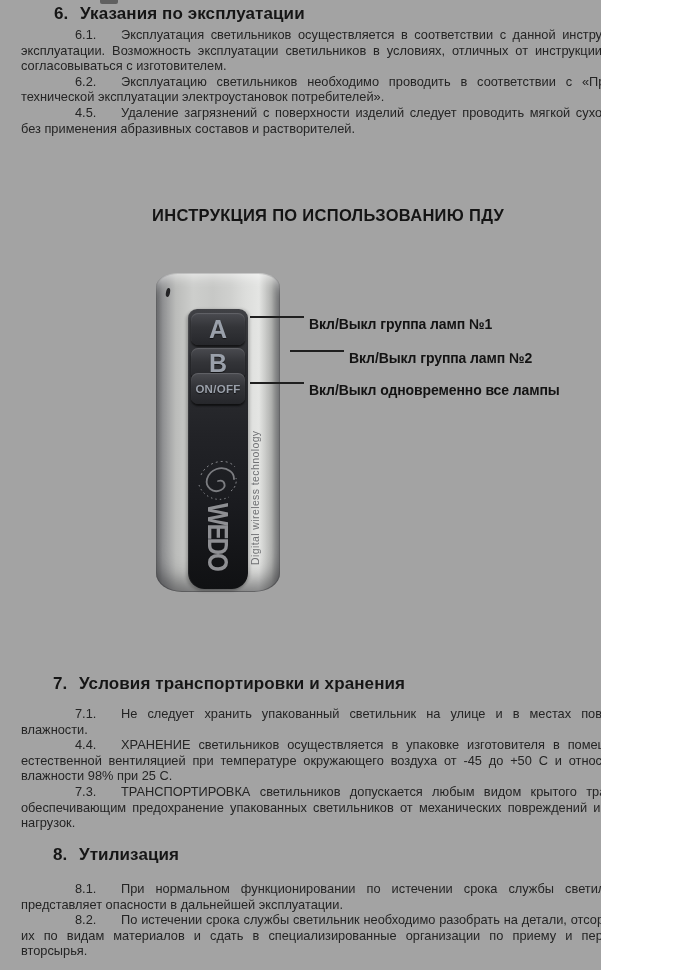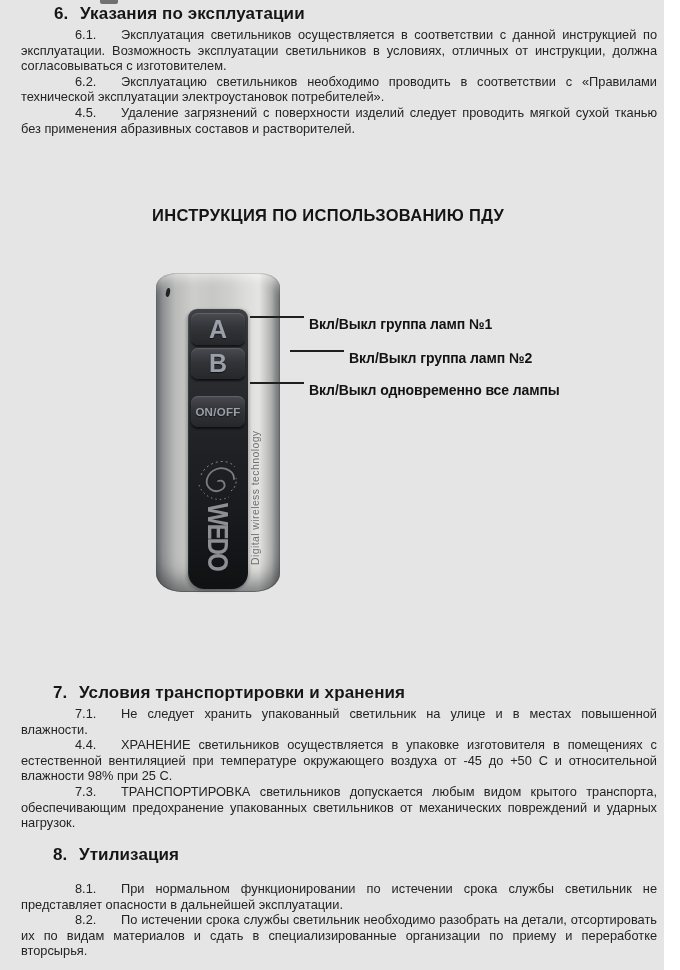--- a/index.html
+++ b/index.html
@@ -1,26 +1,26 @@
 <!DOCTYPE html>
 <html><head>
 <meta charset="utf-8">
 <style>
   html,body{margin:0;padding:0;background:#ffffff;}
   .page{
-    position:relative;width:664px;height:970px;background:#e5e5e5;overflow:hidden;
+    position:relative;width:601px;height:970px;background:#a3a3a3;overflow:hidden;
     font-family:"Liberation Sans","DejaVu Sans",sans-serif;color:#232323;
   }
   
   .artifact{position:absolute;left:100px;top:0;width:18px;height:4px;background:#4a4a4a;border-radius:0 0 2px 2px;opacity:.75;}
 
   
   .sec-head{position:absolute;font-weight:bold;font-size:17px;color:#161616;letter-spacing:.1px;white-space:nowrap;}
   #h6{left:54px;top:4px;}
-  #h7{left:53px;top:674px;margin-top:9px;}
+  #h7{left:53px;top:674px;}
   #h8{left:53px;top:845px;}
   .sec-num{display:inline-block;min-width:26px;}
 
   
   .sec-body{position:absolute;left:21px;width:636px;font-size:12.8px;line-height:15.6px;text-align:justify;color:#242424;}
   #b6{top:27px;}
   #b7{top:706px;}
   #b8{top:881px;}
   .para{margin:0;text-indent:54px;}
   .pnum{display:inline-block;width:46px;text-indent:0;}
@@ -45,21 +45,21 @@
     box-shadow:inset 1px 0 1px rgba(255,255,255,.08),2px 0 3px rgba(0,0,0,.18),-2px 2px 3px rgba(0,0,0,.22);
   }
   .rbtn{
     position:absolute;left:3px;right:3px;border-radius:7px;
     background:linear-gradient(180deg,#4a4b50 0%,#333438 45%,#26272b 100%);
     box-shadow:0 2px 2px rgba(5,5,6,.7),inset 0 1px 1px rgba(255,255,255,.14);
     display:flex;align-items:center;justify-content:center;
   }
   .rbtn-a{top:4px;height:32px;}
   .rbtn-b{top:39px;height:31px;}
-  .rbtn-onoff{top:87px;height:31px;}
+  .rbtn-onoff{top:64px;height:31px;}
   .big-letter{font-size:25px;font-weight:bold;color:#9aa0aa;line-height:1;text-shadow:0 1px 1px rgba(0,0,0,.6);}
   .onoff{font-size:11.5px;font-weight:bold;color:#9ba1ab;letter-spacing:.3px;text-shadow:0 1px 1px rgba(0,0,0,.6);}
   .swirl{position:absolute;left:9px;top:144px;width:42px;height:50px;opacity:.85;}
   .wedo{
     position:absolute;left:50%;top:194px;
     writing-mode:vertical-rl;text-orientation:sideways;
     transform:translateX(-50%) scaleX(1.25);
     font-size:24px;font-weight:bold;letter-spacing:-2px;color:#8e8f93;
     text-shadow:0 0 1px rgba(20,20,20,.35);
   }

